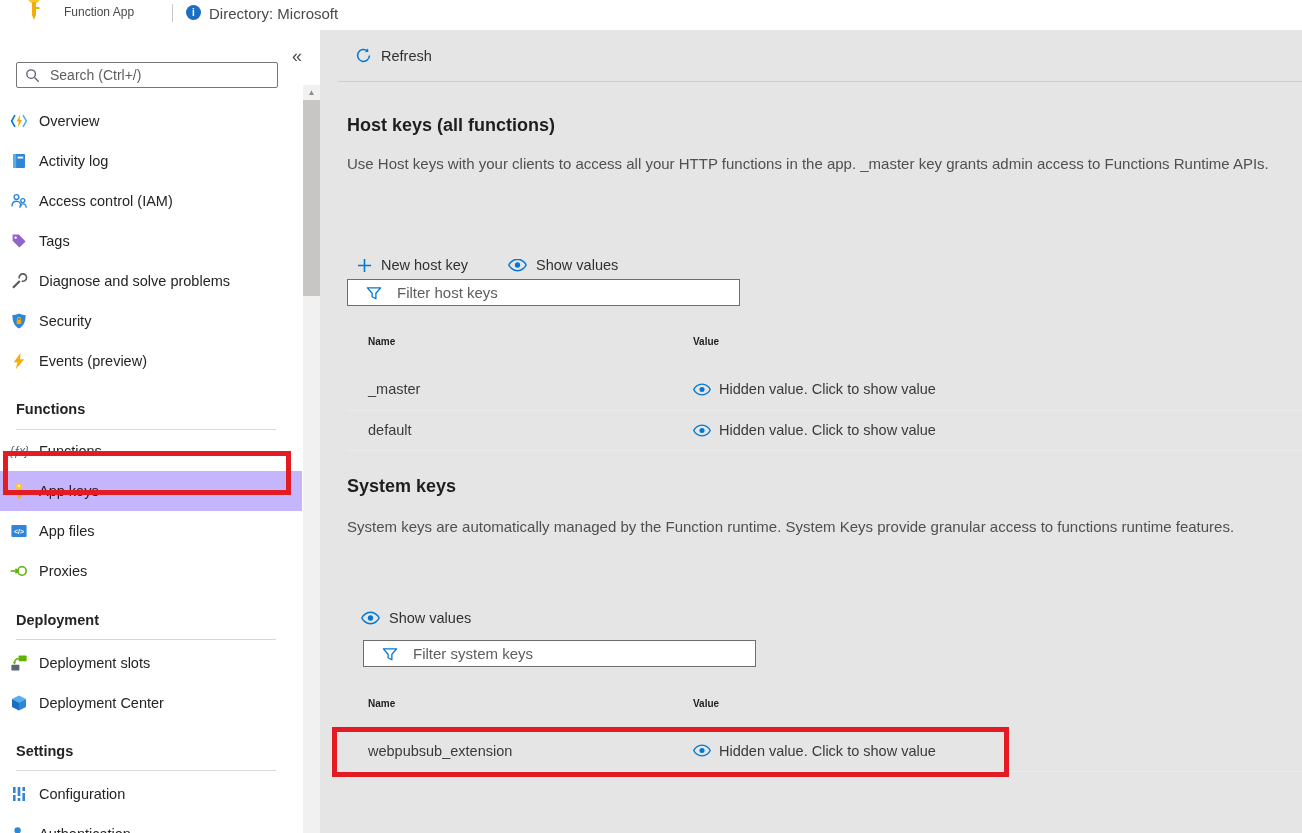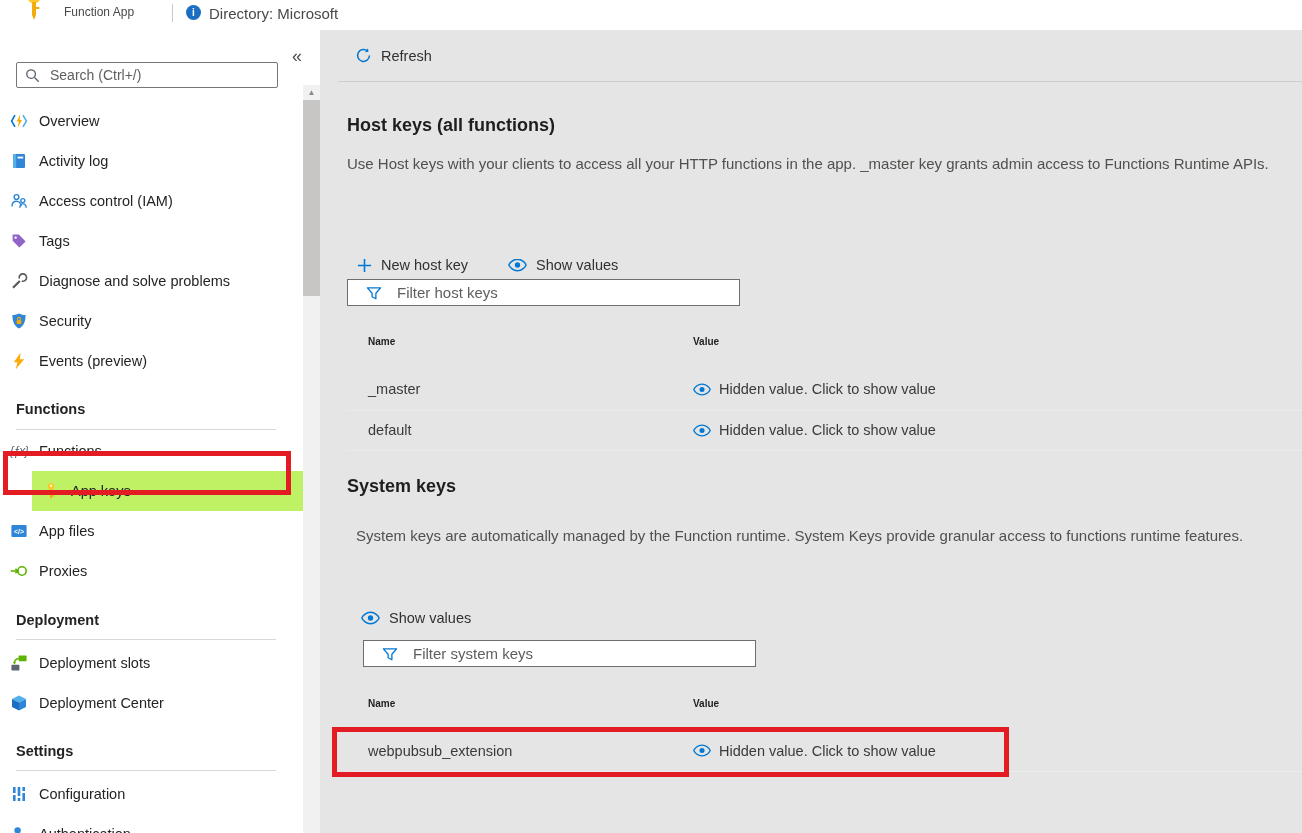--- a/index.html
+++ b/index.html
@@ -13,21 +13,21 @@
                 background:#1b6ec2;color:#fff;font-size:10px;font-weight:bold;text-align:center;line-height:15px;}
   #topbar .dir{position:absolute;left:209px;top:5px;font-size:15px;color:#494949;}
   
   #sidebar{position:absolute;left:0;top:48px;width:302px;height:803px;background:#fff;}
   #searchbox{position:absolute;left:16px;top:14px;width:262px;height:26px;border:1px solid #767676;
              border-radius:2px;display:flex;align-items:center;padding-left:8px;gap:8px;box-sizing:border-box;background:#fff;}
   #searchbox input{border:none;outline:none;flex:1;font-size:14px;font-family:inherit;background:transparent;color:#323130;min-width:0;}
   input::placeholder{color:#605e5c;opacity:1;}
   .nav-item{position:absolute;left:0;width:302px;height:40px;display:flex;align-items:center;
             padding-left:10px;box-sizing:border-box;font-size:14.5px;color:#242424;cursor:pointer;}
-  .nav-item.selected{background:#bef264;margin-left:32px;}
+  .nav-item.selected{background:#c4b5fd;}
   .ic{width:18px;height:18px;margin-right:11px;flex:none;display:flex;align-items:center;justify-content:center;}
   .fxg{font-size:12px;font-style:italic;color:#5d6673;letter-spacing:-0.5px;}
   .group-head{position:absolute;left:16px;font-size:14.5px;font-weight:bold;color:#242424;}
   .group-div{position:absolute;left:16px;width:260px;height:1px;background:#d8d8d8;}
   
   #collapse{position:absolute;left:292px;top:46px;font-size:18px;color:#4f4f4f;cursor:pointer;}
   
   #scrollbar{position:absolute;left:303px;top:85px;width:17px;height:748px;background:#f1f1f1;}
   #scrollbar .up{height:14px;text-align:center;font-size:8px;color:#8a8a8a;line-height:16px;cursor:pointer;}
   #scrollbar .thumb{position:absolute;left:0;top:15px;width:17px;height:196px;background:#c8c6c4;cursor:pointer;}
@@ -341,21 +341,21 @@
             <svg width="18" height="13" viewBox="0 0 20 14">
               <path d="M10 1 C5.2 1 1.8 4.8 0.9 7 C1.8 9.2 5.2 13 10 13 C14.8 13 18.2 9.2 19.1 7 C18.2 4.8 14.8 1 10 1 Z" fill="none" stroke="#0078d4" stroke-width="1.5"></path>
               <circle cx="10" cy="7" r="2.8" fill="#0078d4"></circle>
             </svg>
           </span>
           <span>Hidden value. Click to show value</span>
         </span>
       </div>
 
       <h2 class="h2" style="top:394px;left:0">System keys</h2>
-      <p class="para" style="top:433px;left:0;margin:9px">System keys are automatically managed by the Function runtime. System Keys provide granular access to functions runtime features.</p>
+      <p class="para" style="top:433px;left:0;margin:0">System keys are automatically managed by the Function runtime. System Keys provide granular access to functions runtime features.</p>
 
       <div class="cmdrow" style="top:522px;left:14px">
         <span class="cmd">
           <span class="ic" style="width:19px;height:14px;margin:0">
             <svg width="19" height="14" viewBox="0 0 20 14">
               <path d="M10 1 C5.2 1 1.8 4.8 0.9 7 C1.8 9.2 5.2 13 10 13 C14.8 13 18.2 9.2 19.1 7 C18.2 4.8 14.8 1 10 1 Z" fill="none" stroke="#0078d4" stroke-width="1.5"></path>
               <circle cx="10" cy="7" r="2.8" fill="#0078d4"></circle>
             </svg>
           </span>
           <span>Show values</span>

